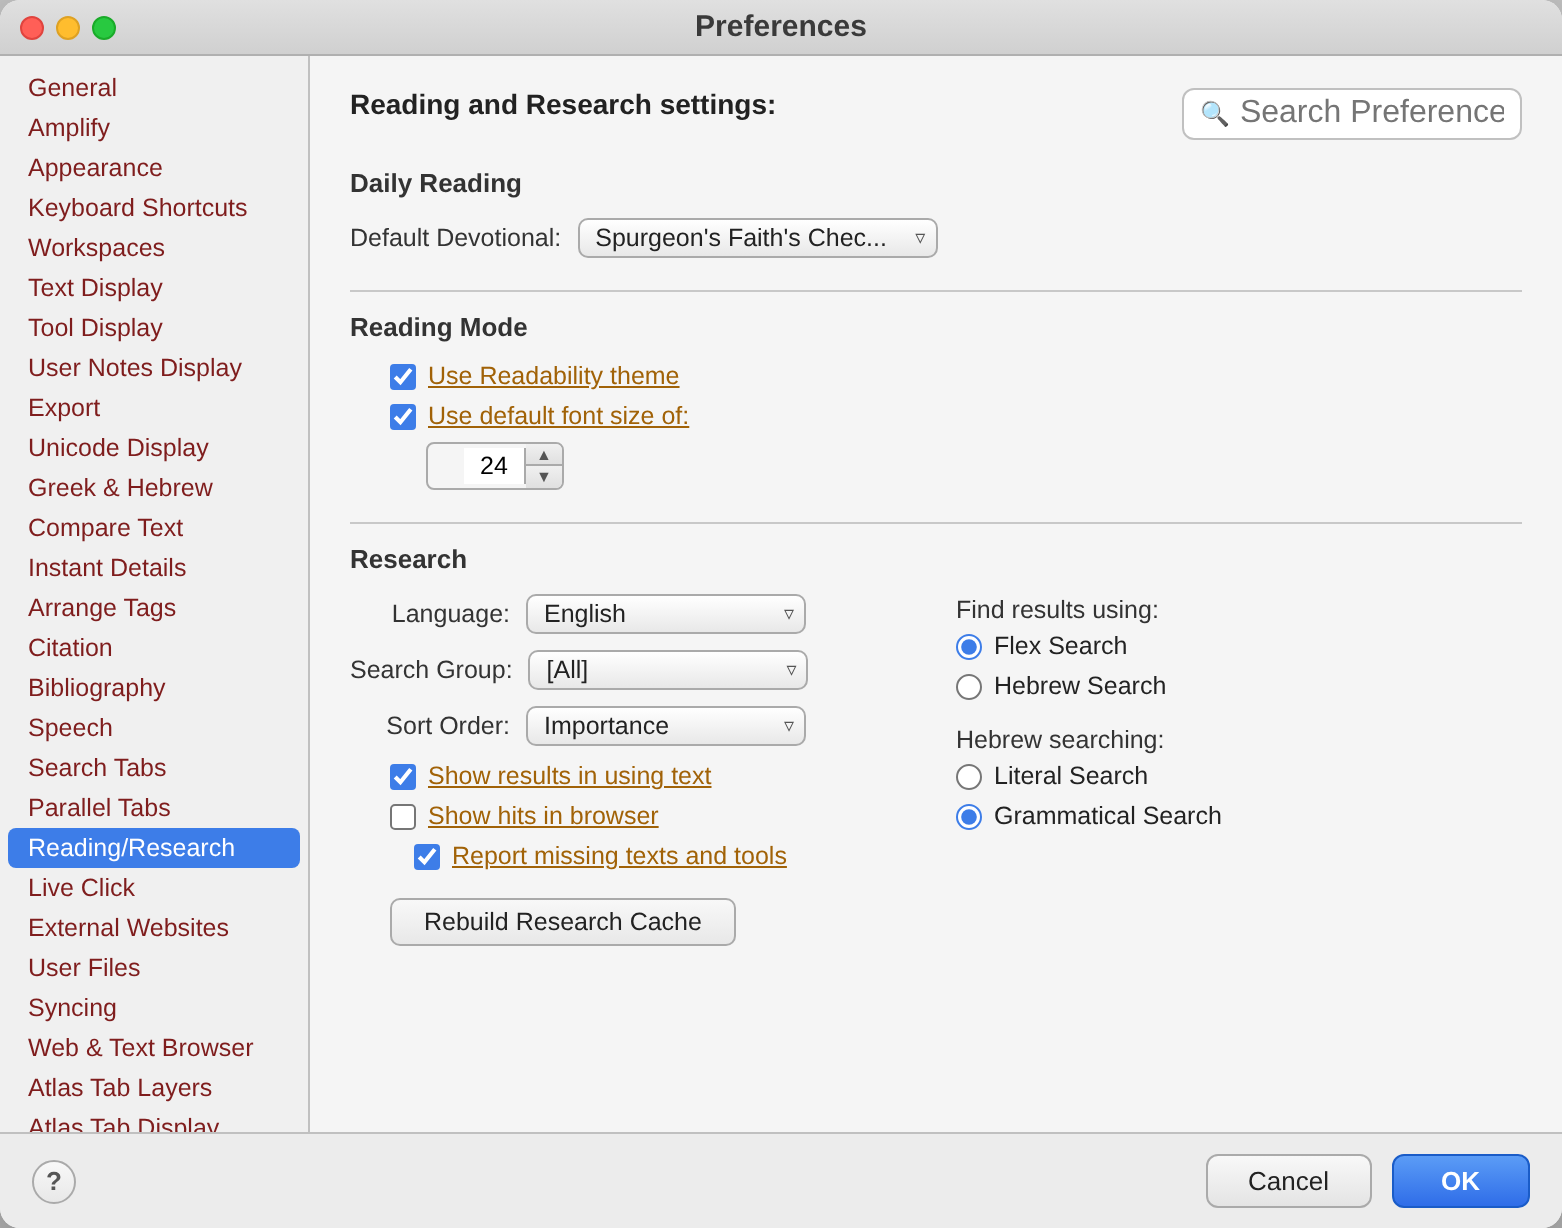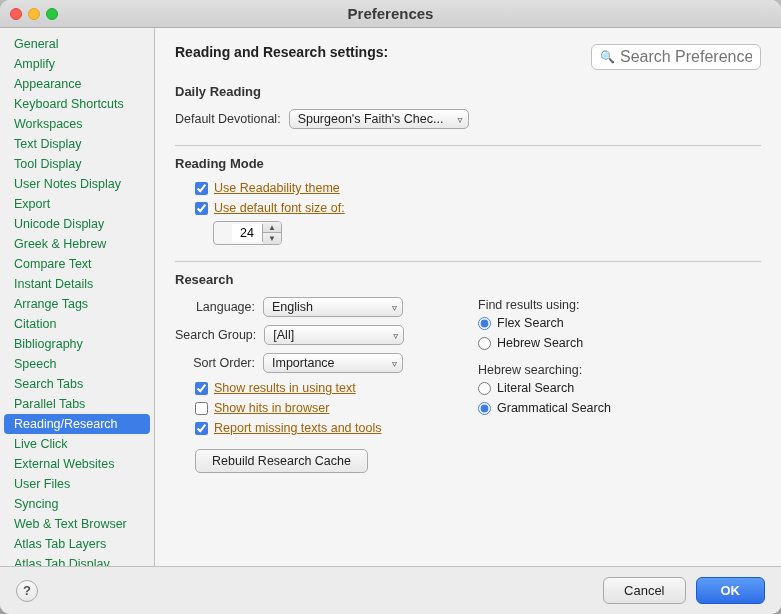--- a/index.html
+++ b/index.html
@@ -61,21 +61,21 @@
     .sidebar {
       width: 155px;
       background: #f0f0f0;
       border-right: 1px solid #c0c0c0;
       overflow-y: auto;
       padding: 6px 0;
     }
     .sidebar-item {
       padding: 3px 10px;
       font-size: 12.5px;
-      color: #15803d;
+      color: #7f1d1d;
       cursor: pointer;
       border-radius: 4px;
       margin: 0 4px;
     }
     .sidebar-item.active {
       background: #3d7de8;
       color: white;
     }
 
     
@@ -488,21 +488,21 @@
             </div>
             <div class="checkboxes-section">
               <div class="checkbox-row" style="padding-left:0;">
                 <input type="checkbox" class="mac-checkbox" checked="" style="">
                 <span class="checkbox-label">Show results in using text</span>
               </div>
               <div class="checkbox-row" style="padding-left:0;">
                 <input type="checkbox" class="mac-checkbox" style="">
                 <span class="checkbox-label">Show hits in browser</span>
               </div>
-              <div class="checkbox-row" style="padding-left:0;">
+              <div class="checkbox-row" style="padding-left:0;margin-left:12px;">
                 <input type="checkbox" class="mac-checkbox" checked="" style="">
                 <span class="checkbox-label">Report missing texts and tools</span>
               </div>
             </div>
             <button class="rebuild-btn">Rebuild Research Cache</button>
           </div>
 
           <div class="research-right">
             <div style="margin-bottom:8px;">
               <span class="find-results-label">Find results using:</span>

